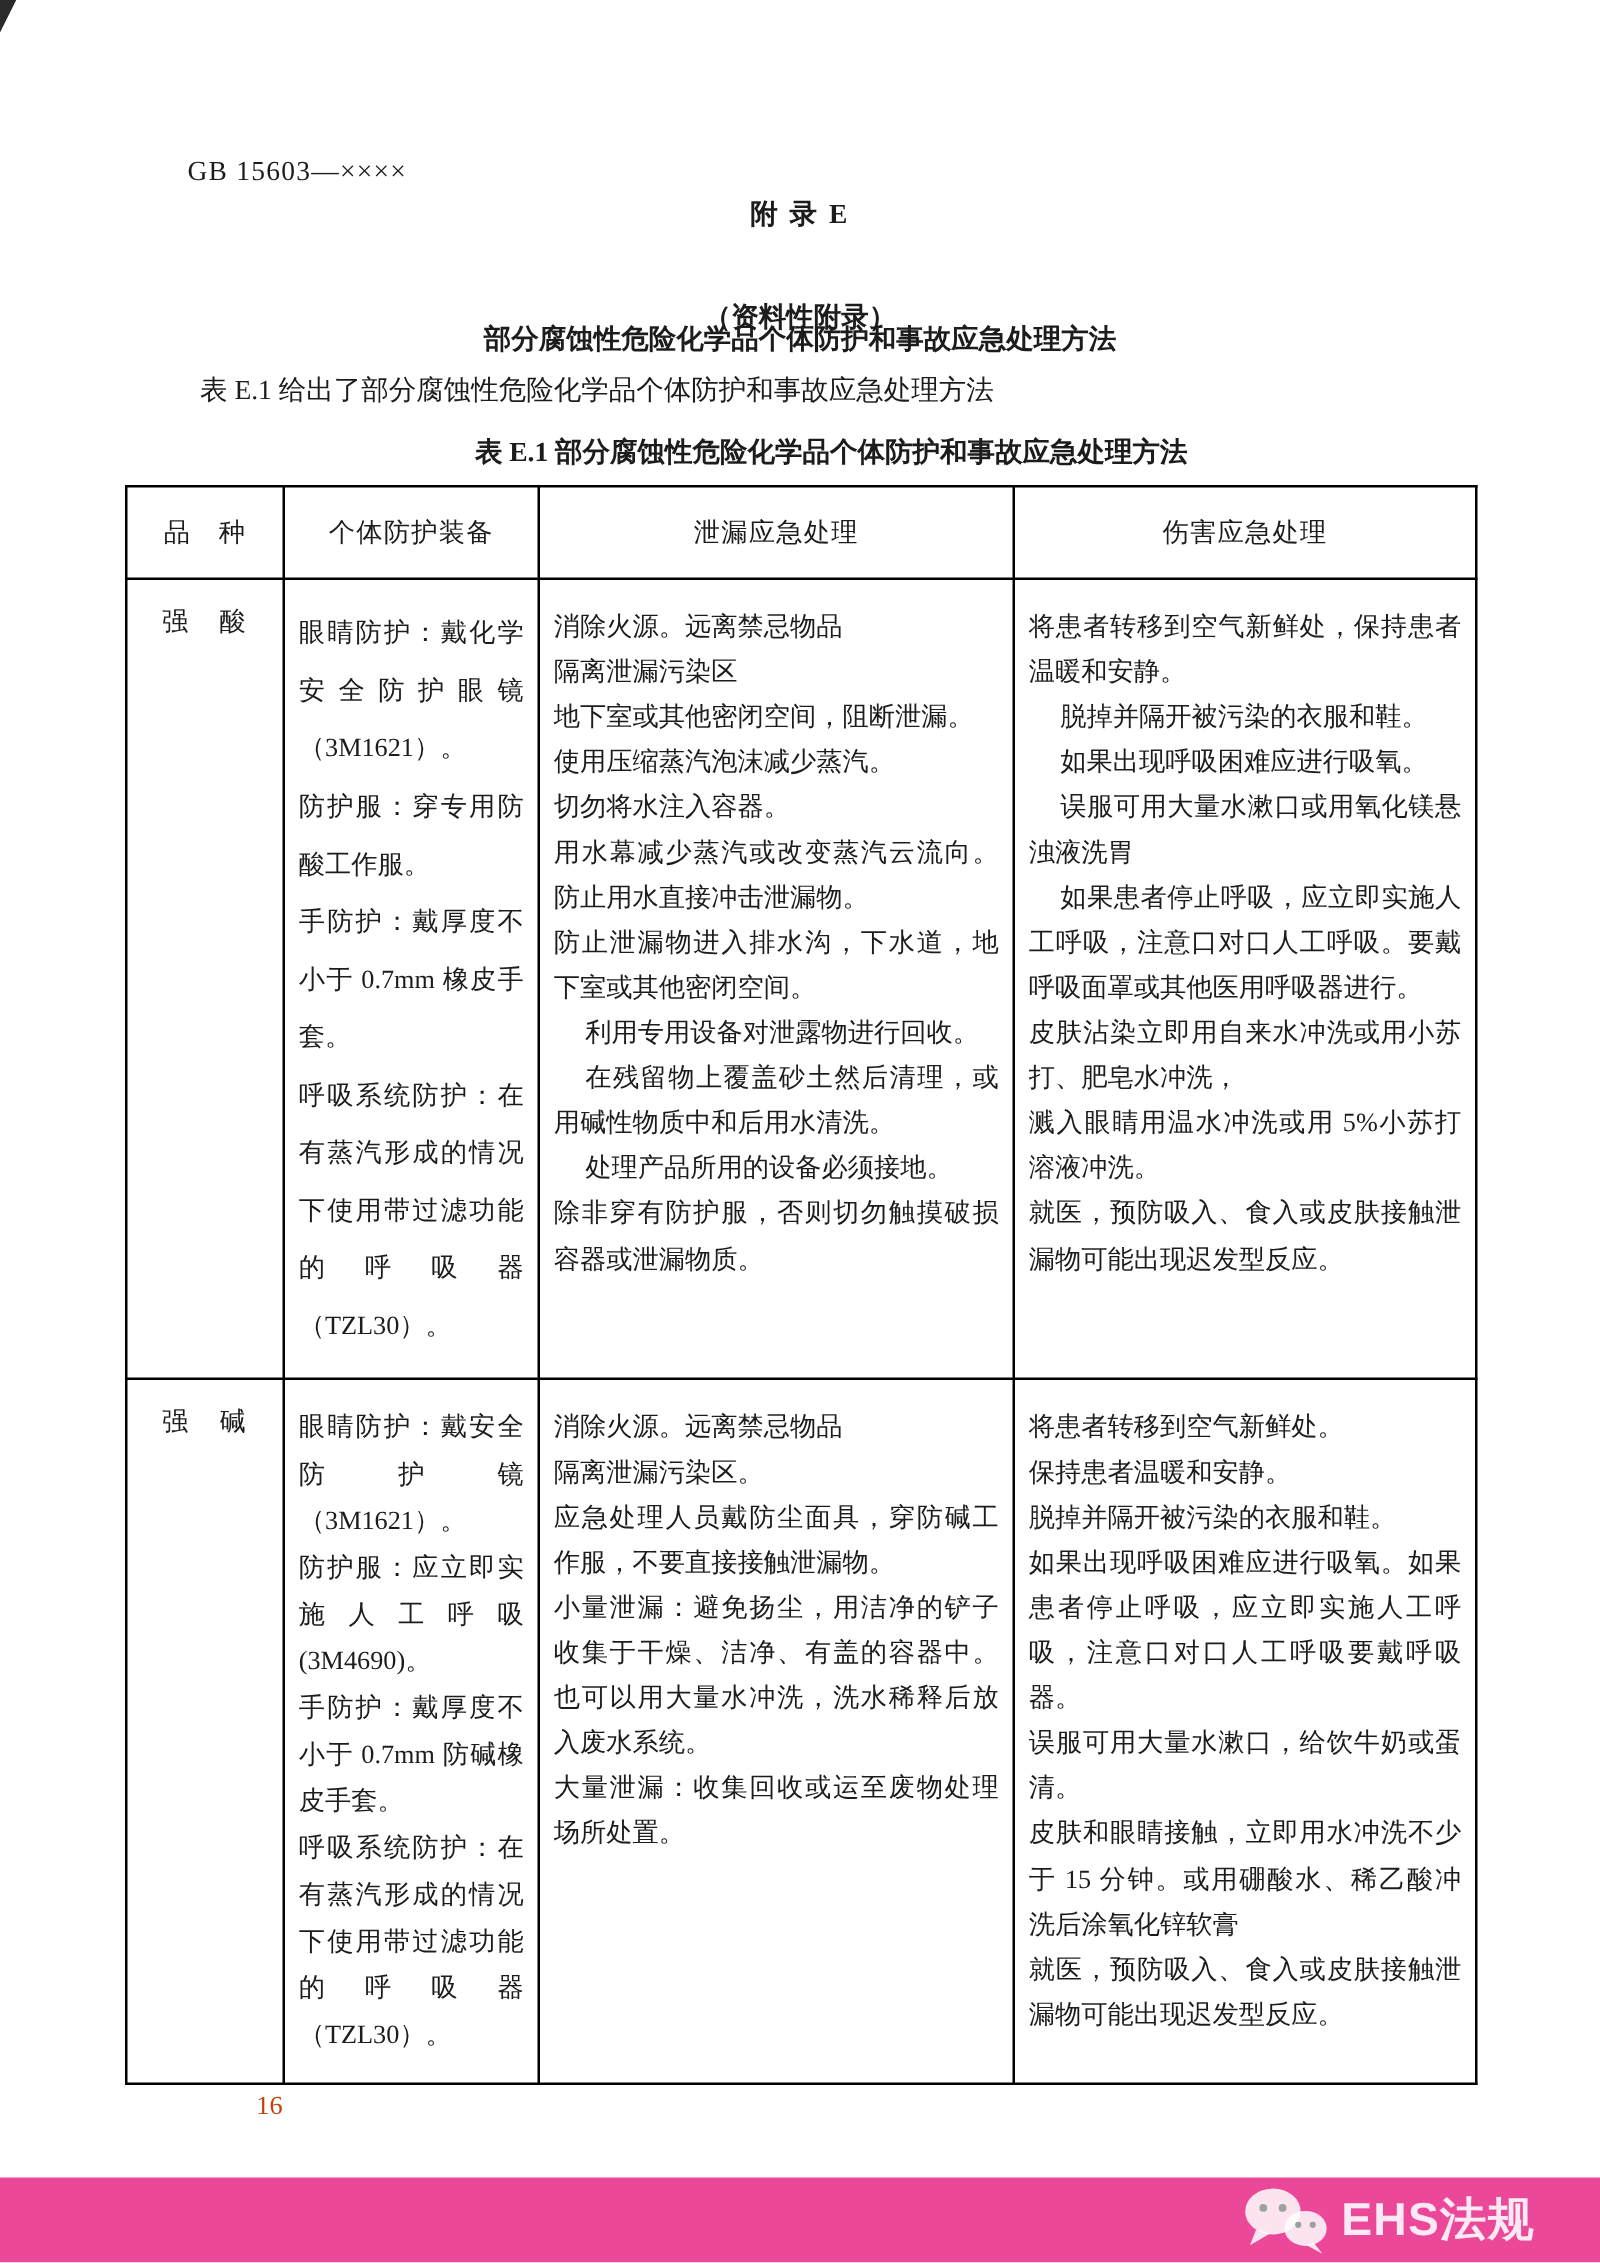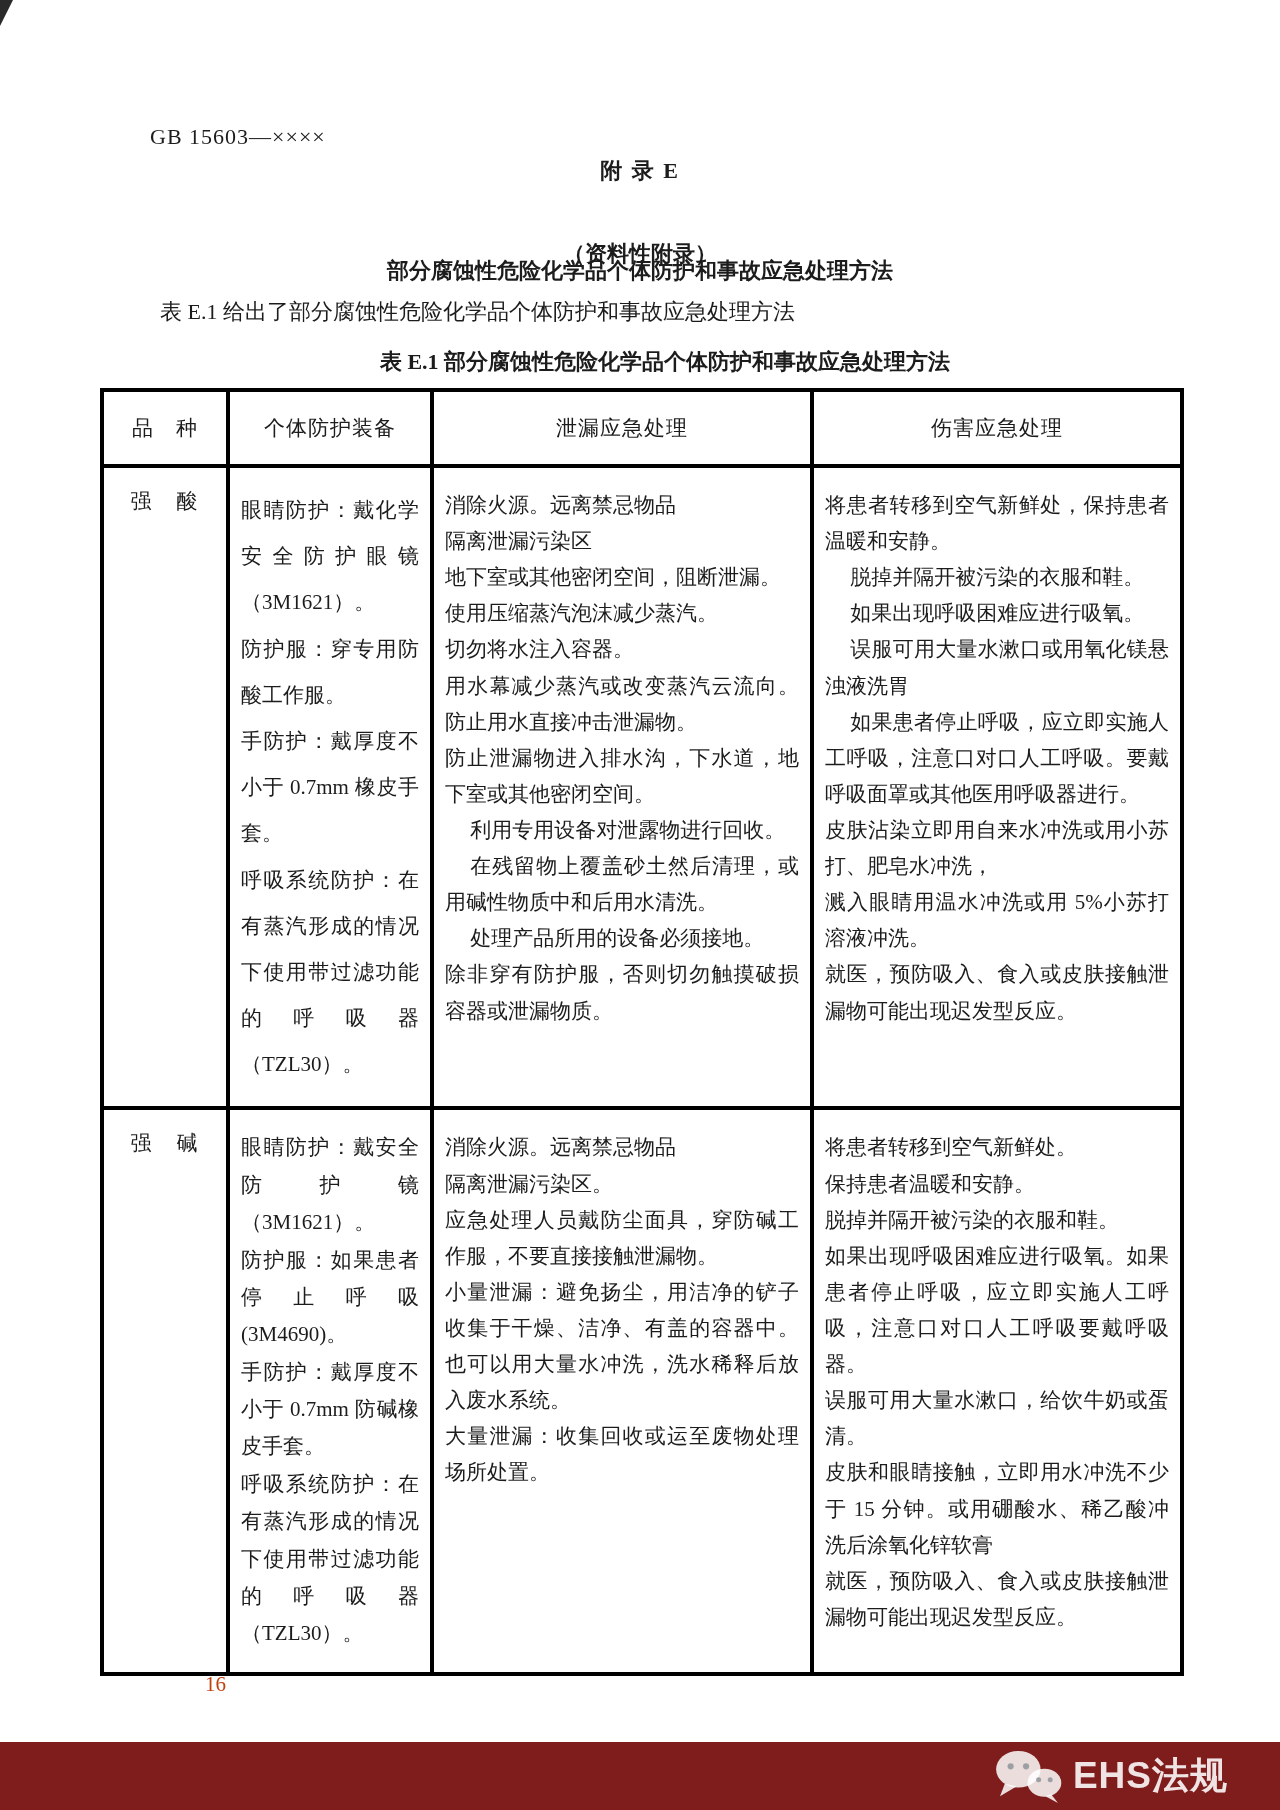--- a/index.html
+++ b/index.html
@@ -40,21 +40,21 @@
     width:1080px;
     border-collapse:collapse;
     table-layout:fixed;
     font-size:21px;
   }
   table.main col.c1{width:126px;}
   table.main col.c2{width:204px;}
   table.main col.c3{width:380px;}
   table.main col.c4{width:370px;}
   table.main th, table.main td{
-    border:4px solid #000000;
+    border:2px solid #000000;
     padding:19px 11px;
     vertical-align:top;
   }
   table.main th{
     height:34px;
     font-weight:normal;
     text-align:center;
     vertical-align:middle;
     letter-spacing:1px;
   }
@@ -147,21 +147,21 @@
           <p class="cell-par indent">如果患者停止呼吸，应立即实施人工呼吸，注意口对口人工呼吸。要戴呼吸面罩或其他医用呼吸器进行。</p>
           <p class="cell-par">皮肤沾染立即用自来水冲洗或用小苏打、肥皂水冲洗，</p>
           <p class="cell-par">溅入眼睛用温水冲洗或用 5%小苏打溶液冲洗。</p>
           <p class="cell-par">就医，预防吸入、食入或皮肤接触泄漏物可能出现迟发型反应。</p>
         </td>
   </tr>
       <tr class="row-base">
     <td class="species">强　碱</td>
     <td class="protection">
           <p class="cell-par">眼睛防护：戴安全防护镜（3M1621）。</p>
-          <p class="cell-par">防护服：如果患者停止呼吸(3M4690)。</p>
+          <p class="cell-par">防护服：应立即实施人工呼吸(3M4690)。</p>
           <p class="cell-par">手防护：戴厚度不小于 0.7mm 防碱橡皮手套。</p>
           <p class="cell-par">呼吸系统防护：在有蒸汽形成的情况下使用带过滤功能的呼吸器（TZL30）。</p>
         </td>
     <td class="leak">
           <p class="cell-par">消除火源。远离禁忌物品</p>
           <p class="cell-par">隔离泄漏污染区。</p>
           <p class="cell-par">应急处理人员戴防尘面具，穿防碱工作服，不要直接接触泄漏物。</p>
           <p class="cell-par">小量泄漏：避免扬尘，用洁净的铲子收集于干燥、洁净、有盖的容器中。也可以用大量水冲洗，洗水稀释后放入废水系统。</p>
           <p class="cell-par">大量泄漏：收集回收或运至废物处理场所处置。</p>
         </td>
@@ -173,21 +173,21 @@
           <p class="cell-par">误服可用大量水漱口，给饮牛奶或蛋清。</p>
           <p class="cell-par">皮肤和眼睛接触，立即用水冲洗不少于 15 分钟。或用硼酸水、稀乙酸冲洗后涂氧化锌软膏</p>
           <p class="cell-par">就医，预防吸入、食入或皮肤接触泄漏物可能出现迟发型反应。</p>
         </td>
   </tr>
     </tbody>
 </table>
 
 <div class="page-number">16</div>
 
-<div class="footer-bar" style="background: #7f1d1d;">
+<div class="footer-bar" style="background: #ec4899;">
   <div class="brand-wrap">
     <span class="wechat-icon">
       <svg width="70" height="56" viewBox="0 0 72 58">
         <ellipse cx="26" cy="22" rx="23" ry="19" fill="rgba(255,255,255,0.85)"></ellipse>
         <polygon points="12,37 7,50 24,40" fill="rgba(255,255,255,0.85)"></polygon>
         <circle cx="18" cy="19" r="3.2" fill="#9da0a3"></circle>
         <circle cx="34" cy="19" r="3.2" fill="#9da0a3"></circle>
         <ellipse cx="53" cy="36" rx="17.5" ry="14.5" fill="rgba(255,255,255,0.85)"></ellipse>
         <polygon points="60,48 67,57 54,50" fill="rgba(255,255,255,0.85)"></polygon>
         <circle cx="47" cy="33" r="2.6" fill="#9da0a3"></circle>

